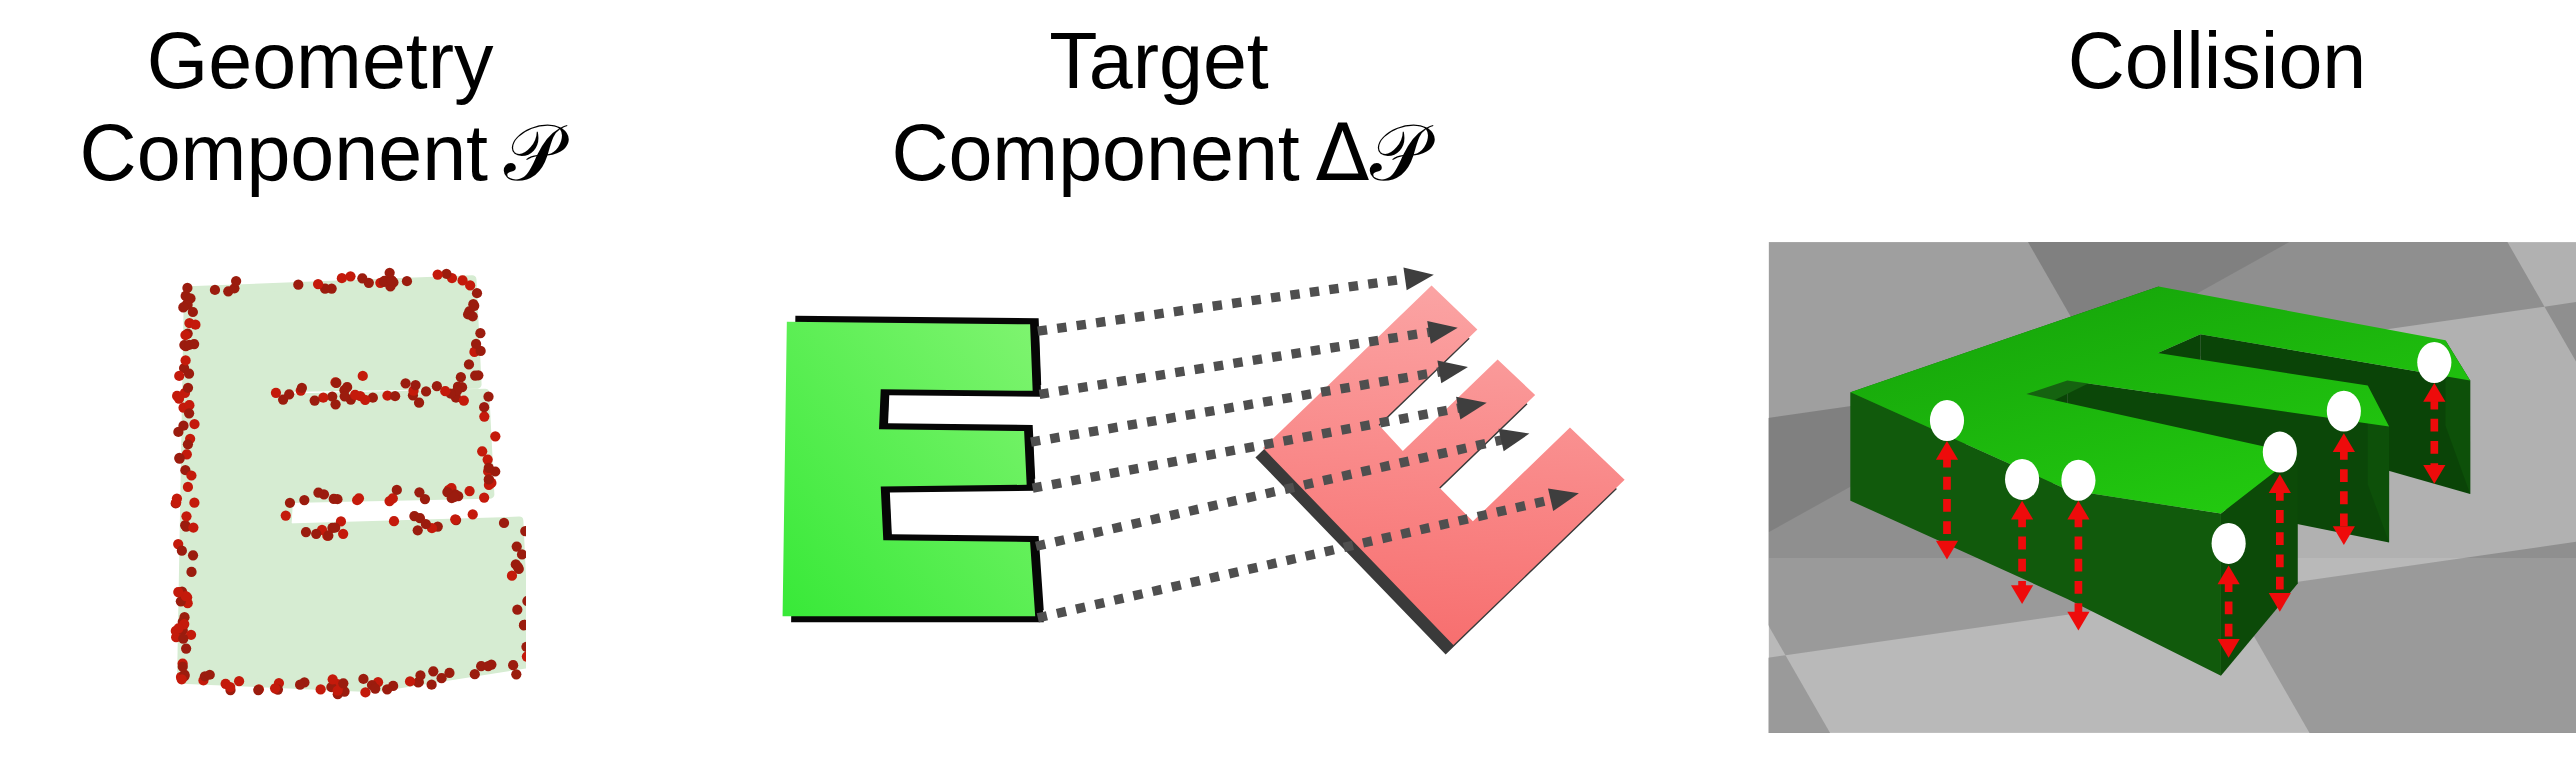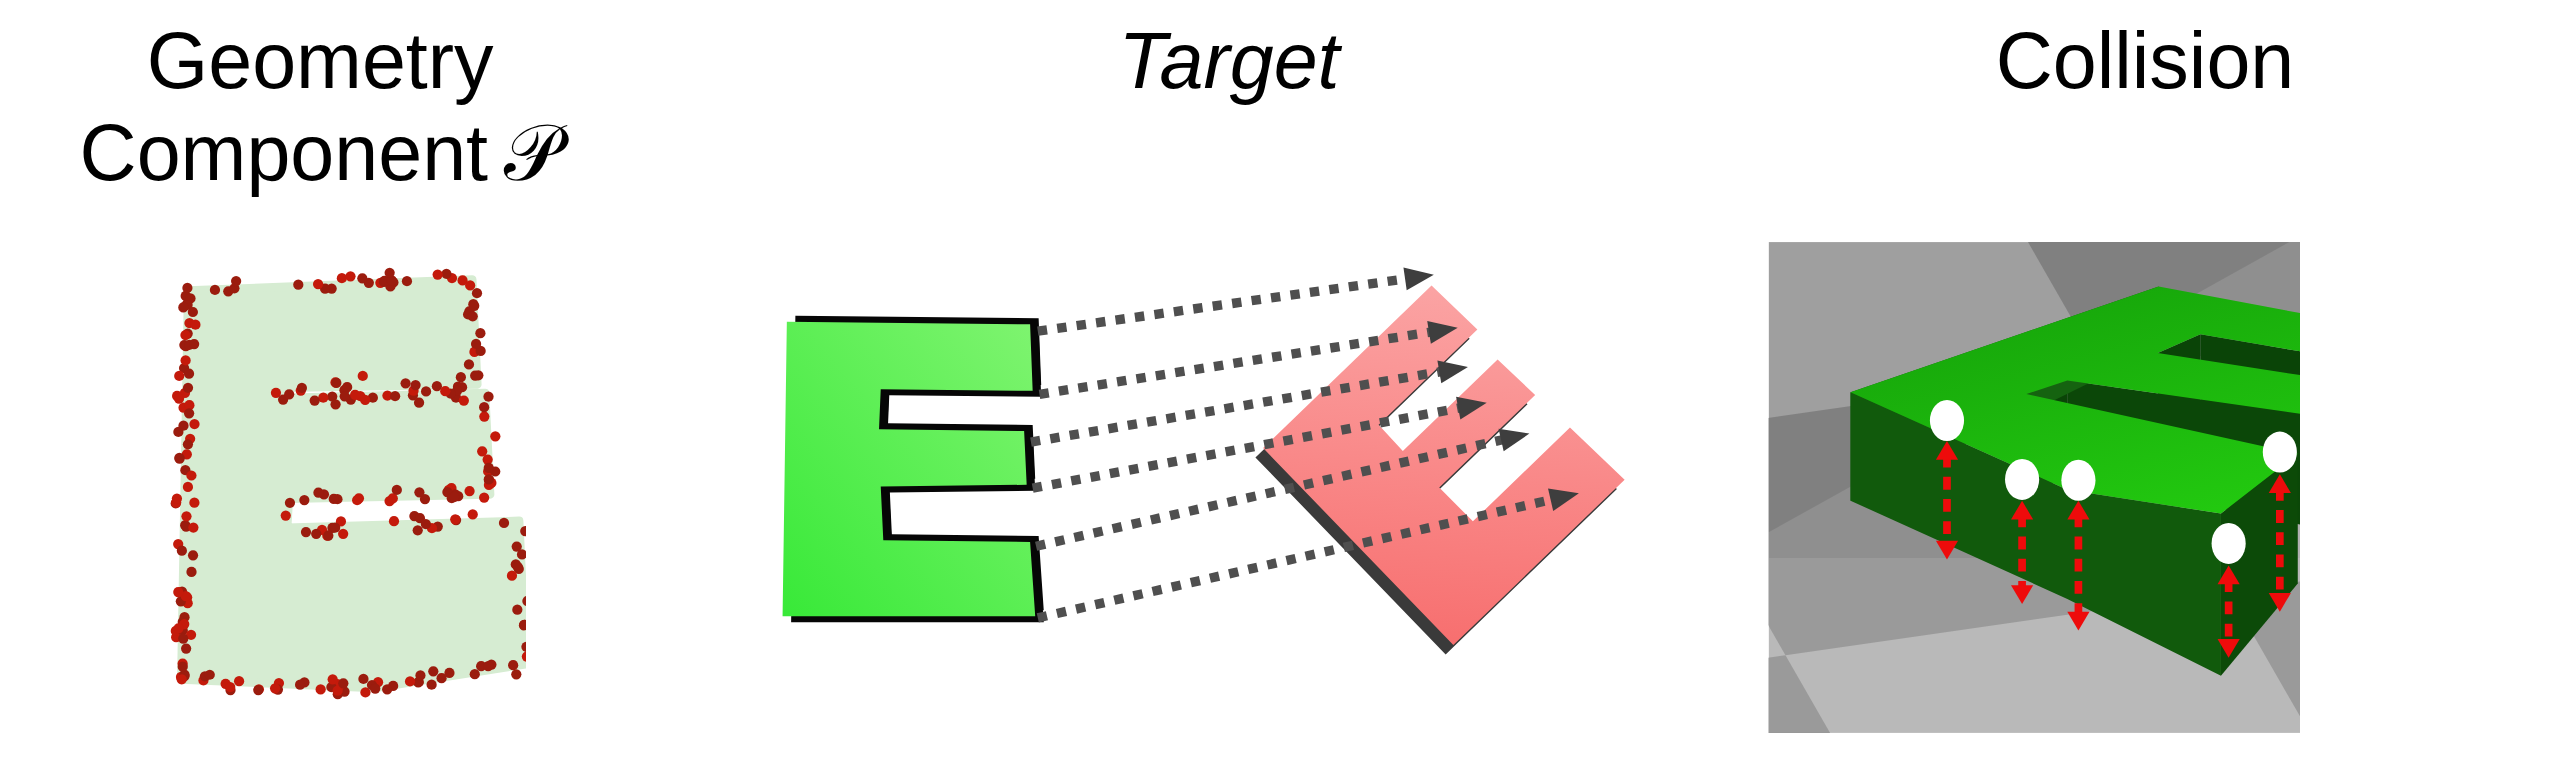--- a/index.html
+++ b/index.html
@@ -1,37 +1,38 @@
 <!DOCTYPE html>
 <html style="font-size:13.7px"><head>
 <meta charset="utf-8">
 <style>
   html,body{margin:0;padding:0;background:#ffffff;}
-  .stage{position:relative;width:2300px;height:761px;background:#ffffff;overflow:hidden;
+  .stage{position:relative;width:2576px;height:761px;background:#ffffff;overflow:hidden;
          font-family:"Liberation Sans", sans-serif;}
   .panel-title{position:absolute;top:15.4px;width:666px;text-align:center;color:#000;
                font-size:79px;line-height:1.16;font-weight:400;}
   .panel-title .sym{font-family:"DejaVu Sans","DejaVu Serif",serif;margin-left:0.20em;}
   svg{position:absolute;display:block;}
 </style>
 </head>
 <body>
 
 <div class="stage">
 
   <div class="panel-title" style="left:-12.8px;">
     <div>Geometry</div>
     <div><span>Component</span><span class="sym">𝒫</span></div>
   </div>
 
-  <div class="panel-title" style="left:896px;font-style:italic;">
+  <div class="panel-title" style="left:826px;">
     <div>Target</div>
+    <div><span>Component</span><span class="sym">Δ𝒫</span></div>
   </div>
 
-  <div class="panel-title" style="left:1812px;">
+  <div class="panel-title" style="left:1884px;">
     <div>Collision</div>
   </div>
 
   <svg id="fig1" style="left:154px;top:265px;" width="372" height="435" viewBox="-28 -12 436 510">
       <polygon points="12,18 345,5 351,128 124,132 122,144 360,138 366,257 130,262 128,296 400,288 408,456 230,484 4,474" fill="#d6ecd2" stroke="#d6ecd2" stroke-width="10" stroke-linejoin="round"></polygon>
       <g>
         <circle cx="150.1" cy="301.1" r="6" fill="#9b1c0e"></circle>
         <circle cx="223.8" cy="8.9" r="6" fill="#9b1c0e"></circle>
         <circle cx="320.7" cy="249.5" r="6" fill="#c41a0b"></circle>
         <circle cx="364.8" cy="240.2" r="6" fill="#9b1c0e"></circle>

